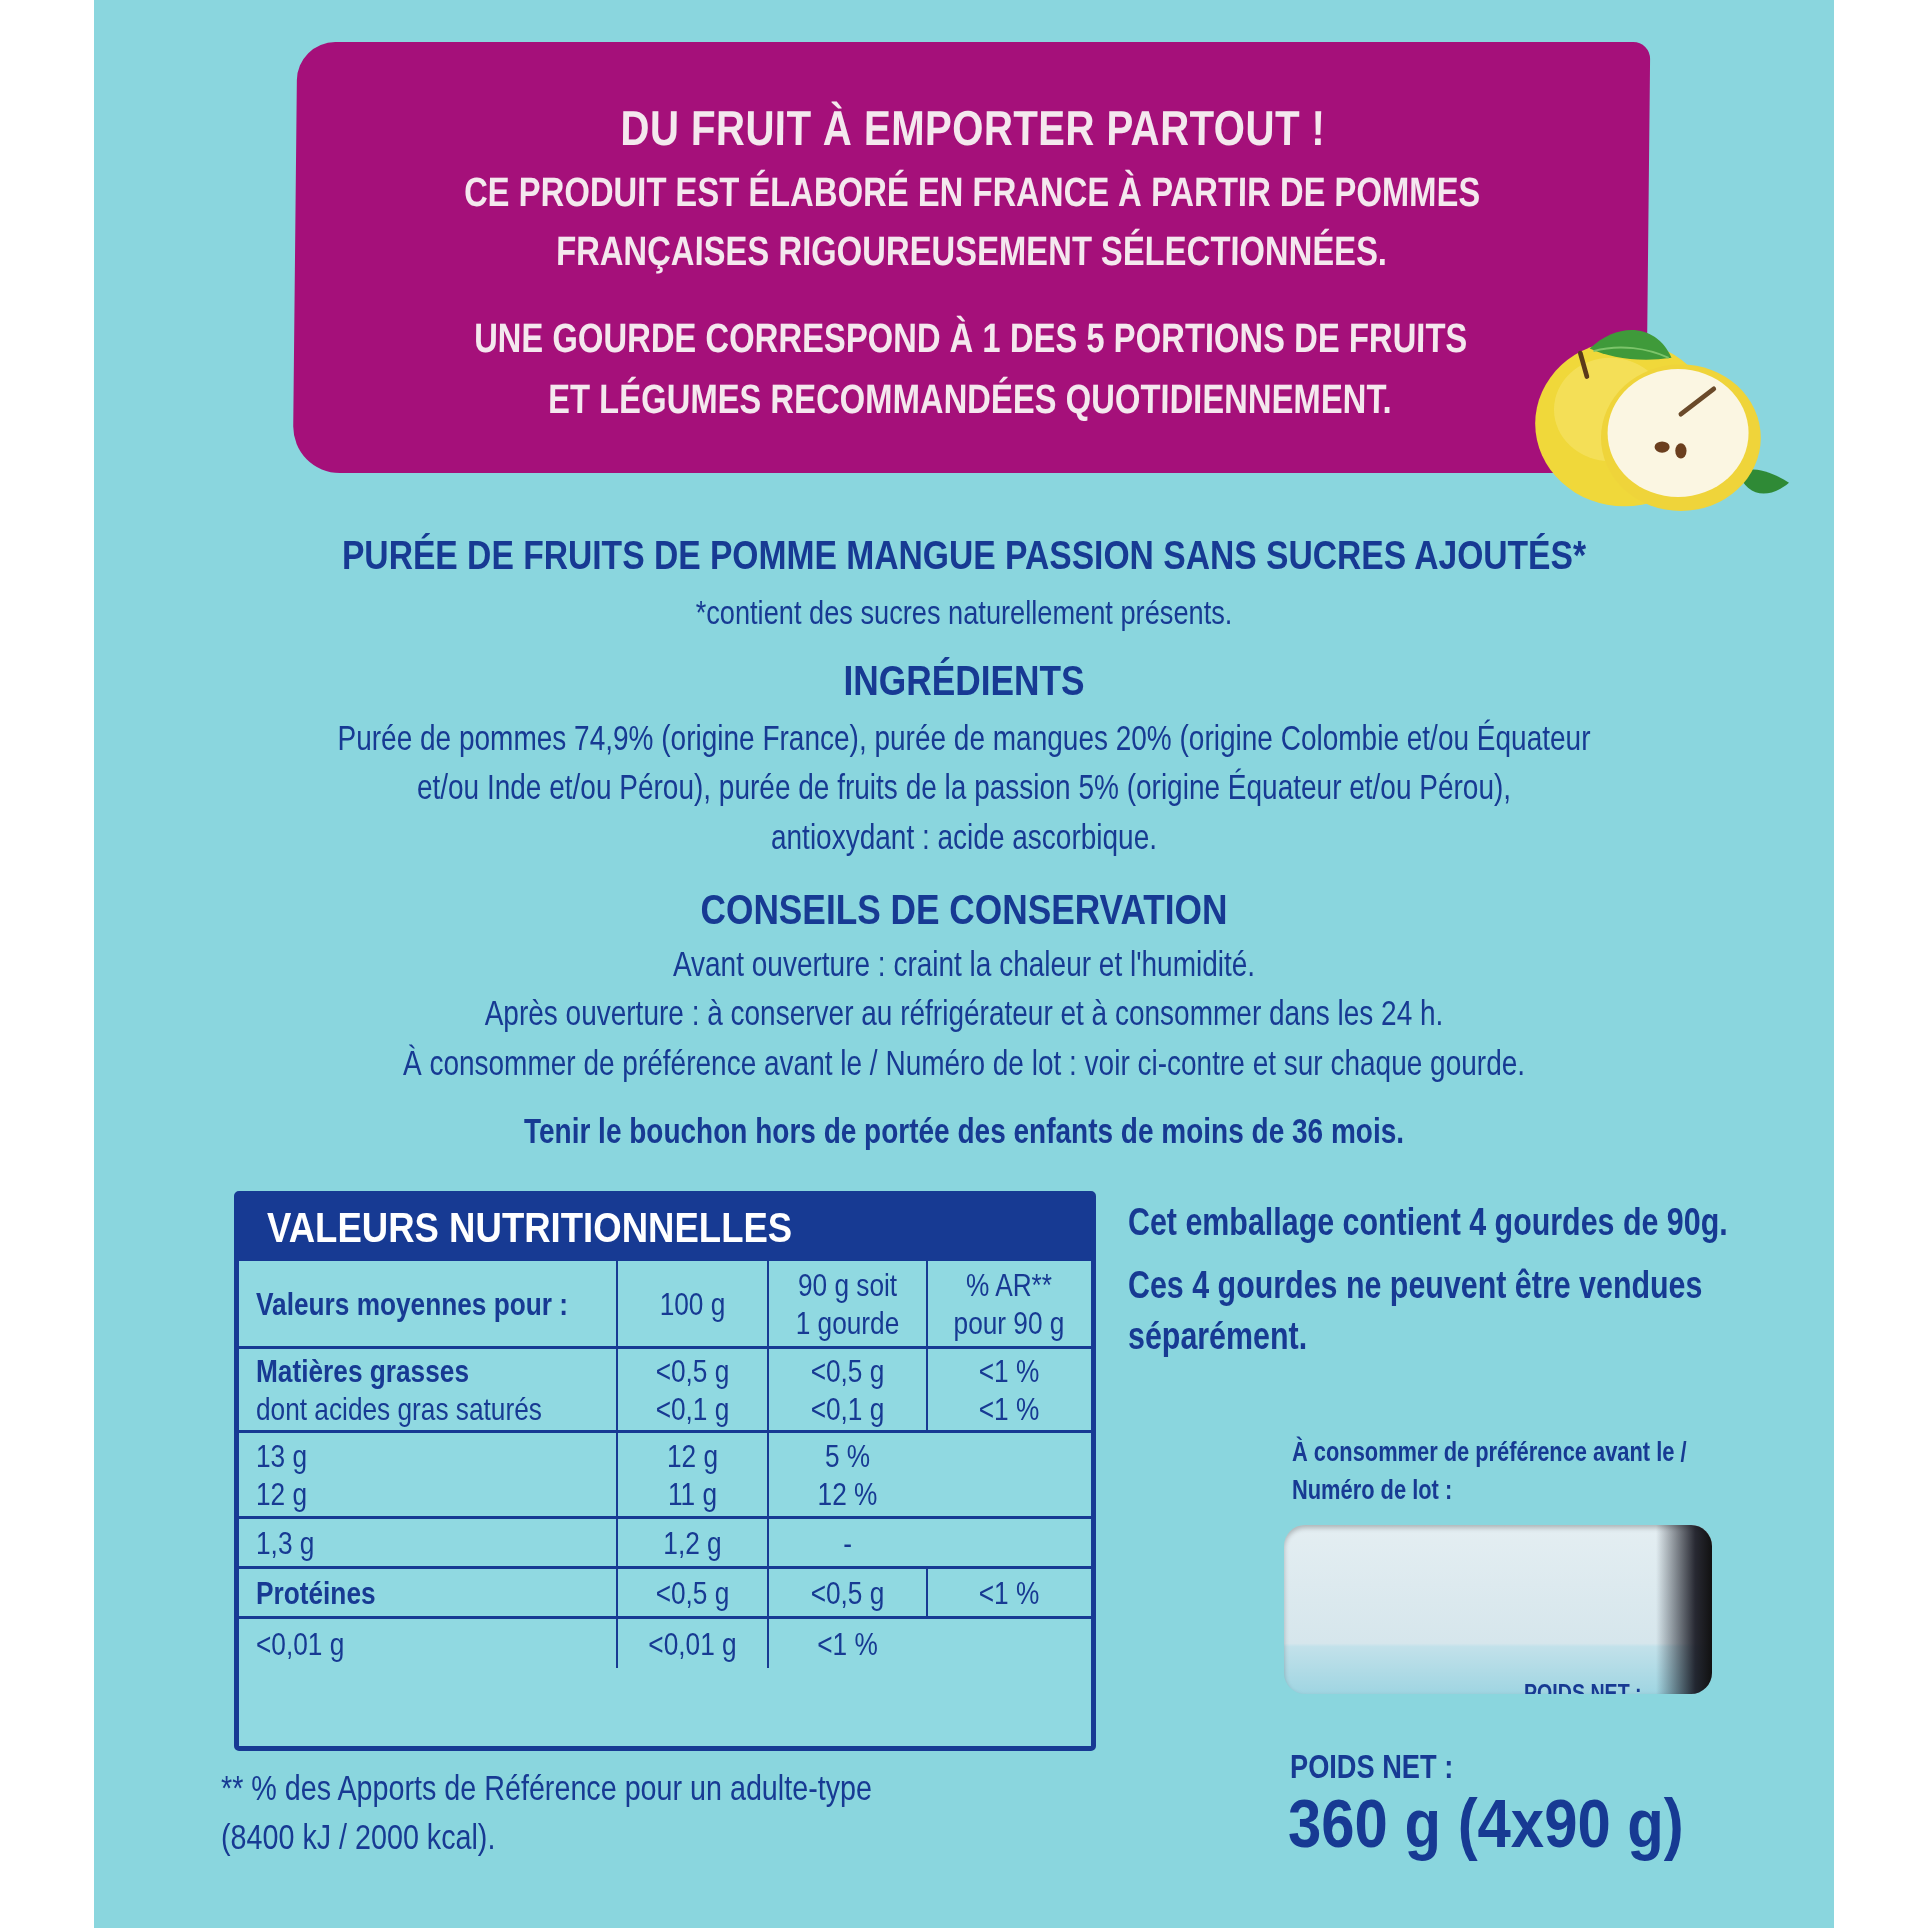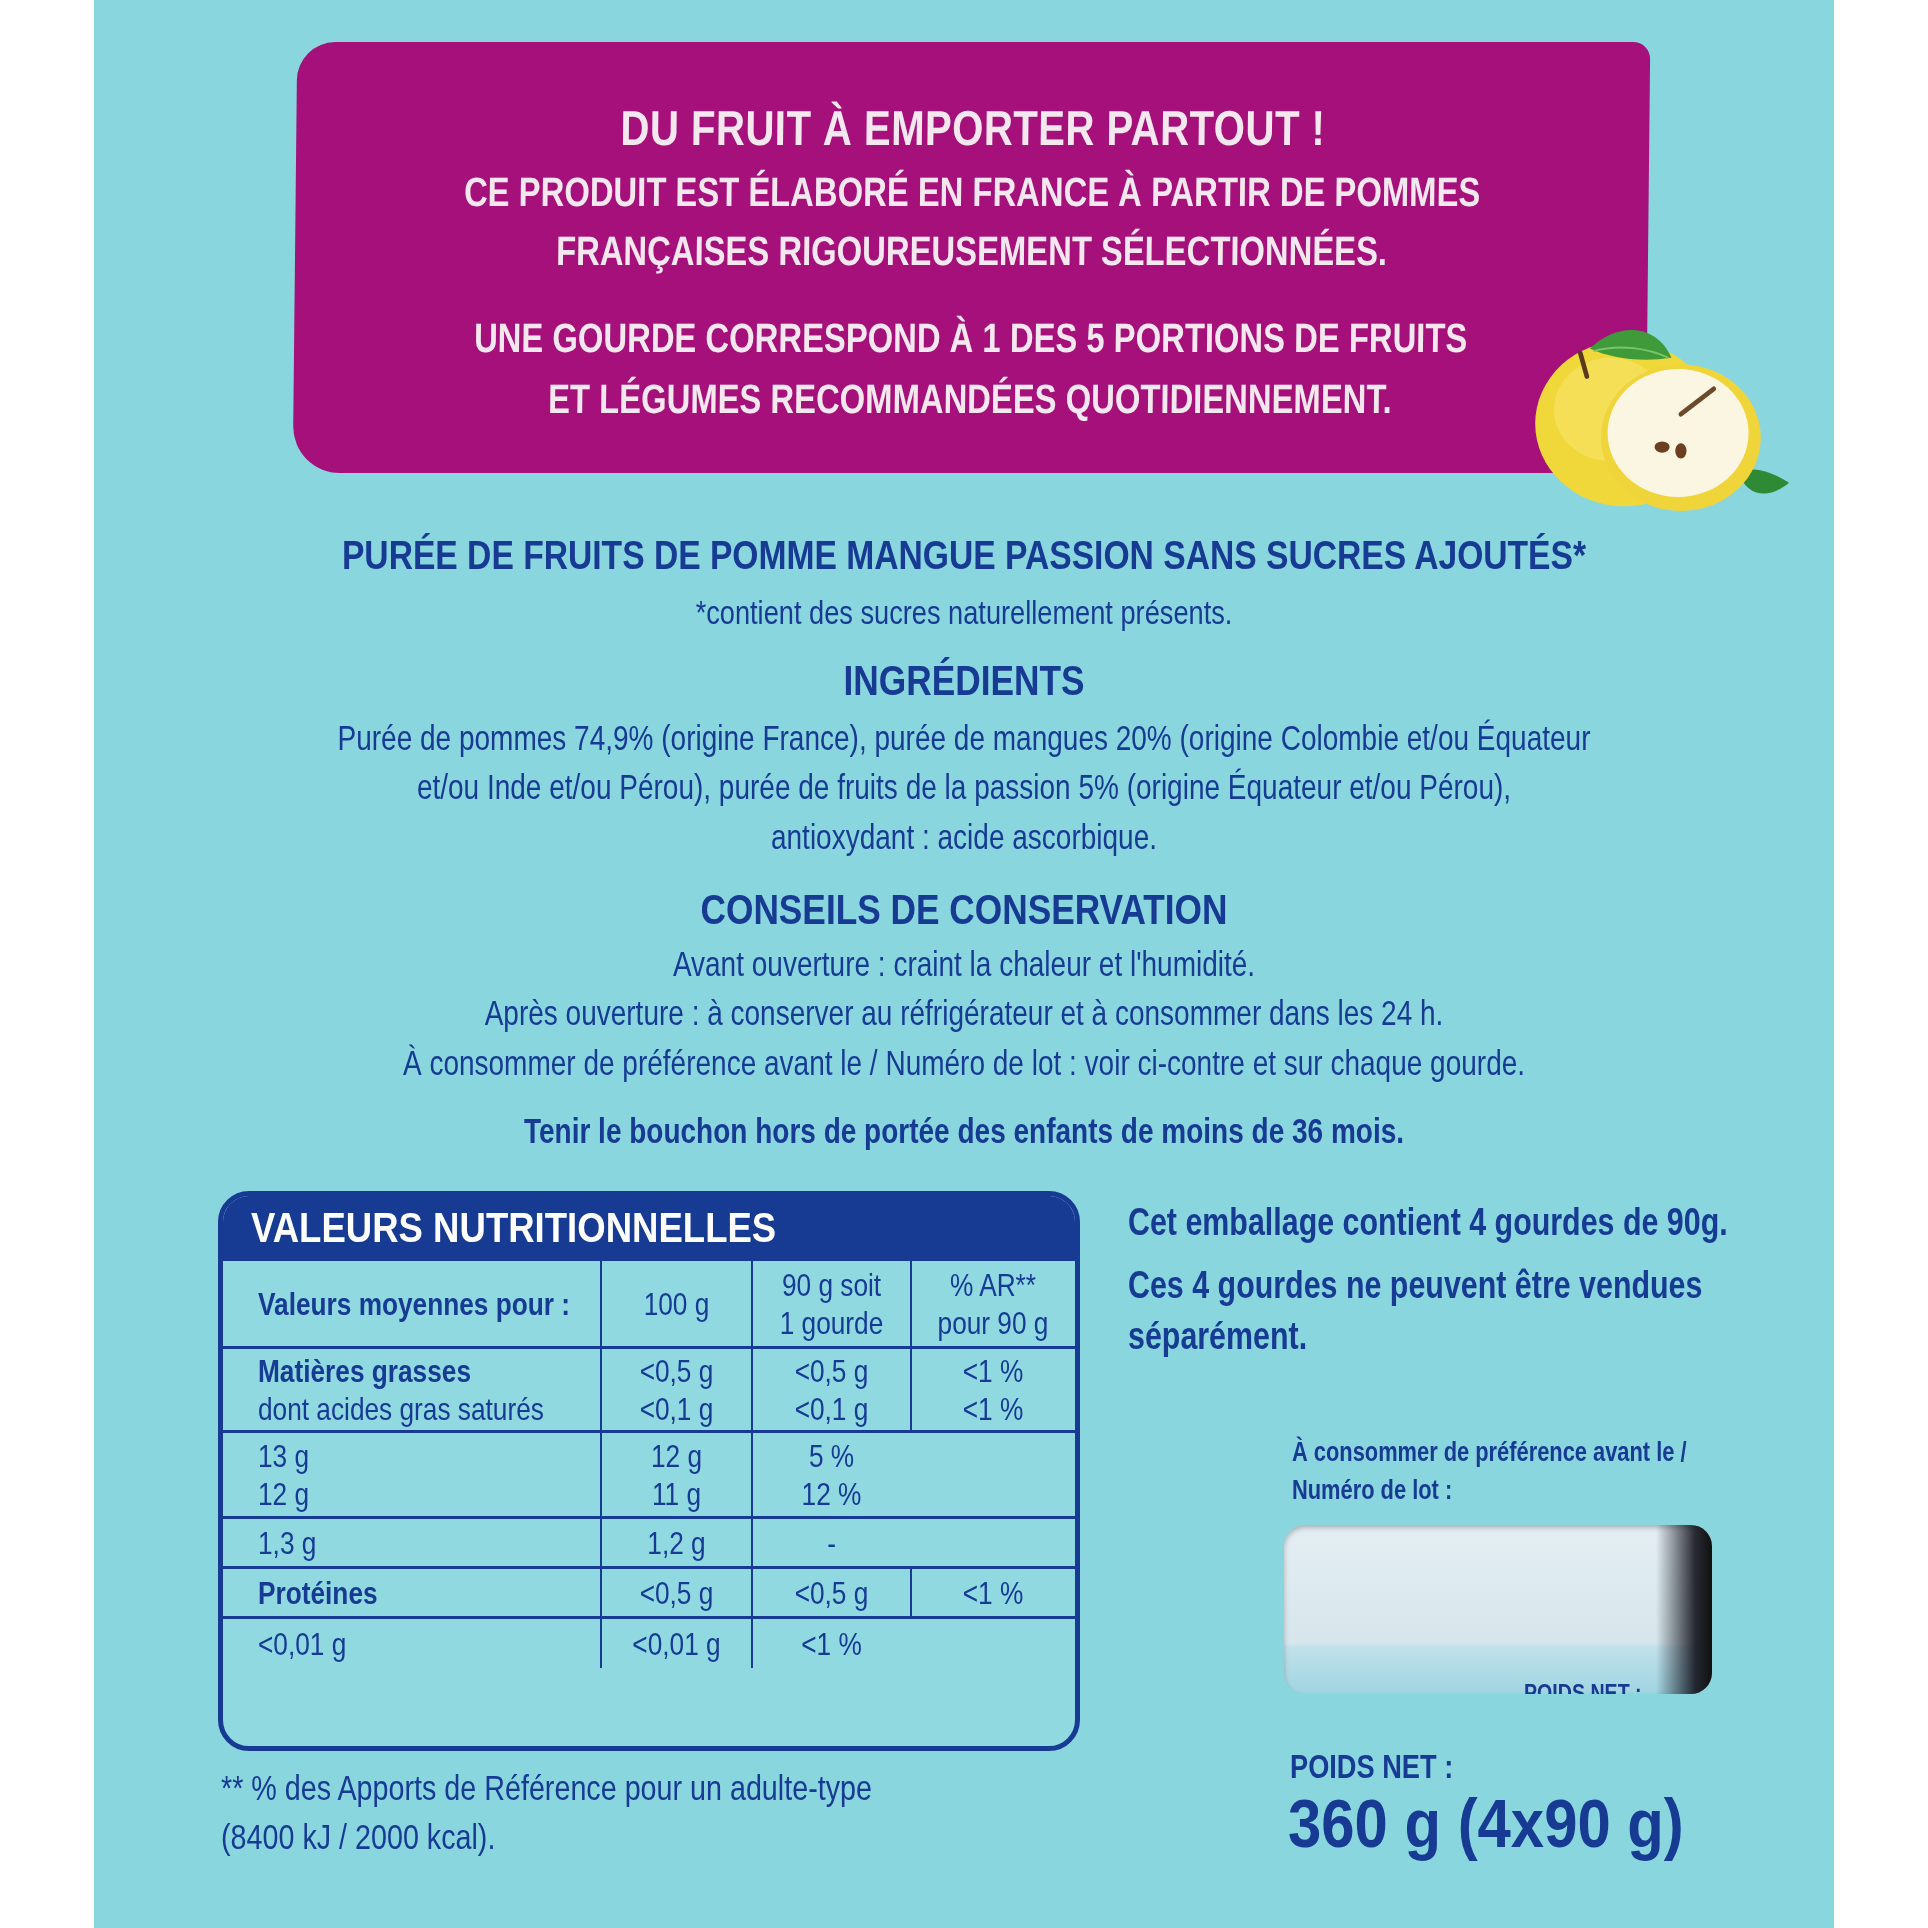--- a/index.html
+++ b/index.html
@@ -36,40 +36,40 @@
       position: absolute; left: 94px; width: 1740px; text-align: center;
       color: #173a93; white-space: nowrap; transform-origin: center;
     }
     .product-name { top: 532px; font-size: 41px; font-weight: bold; transform: scaleX(0.82); }
     .product-note { top: 593px; font-size: 34px; transform: scaleX(0.80); }
     .h-section { font-size: 43px; font-weight: bold; transform: scaleX(0.82); }
     .body-line { font-size: 35px; transform: scaleX(0.80); }
     .bold-line { font-size: 35px; font-weight: bold; transform: scaleX(0.80); }
 
     .nut-table {
-      position: absolute; left: 218px; top: 1191px; width: 862px; height: 560px;
-      border: 5.6px solid #173a93; border-radius: 31px; box-sizing: border-box;
+      position: absolute; left: 234px; top: 1191px; width: 862px; height: 560px;
+      border: 5.6px solid #173a93; border-radius: 5px; box-sizing: border-box;
       overflow: hidden; background: #90d9e1;
     }
     .nut-header {
       height: 62px; background: #173a93; color: #ffffff;
       font-weight: bold; font-size: 43px; line-height: 62px;
       padding-left: 28px; white-space: nowrap;
     }
     .nut-header span { display: inline-block; transform: scaleX(0.85); transform-origin: left; }
     .nut-row {
       display: grid; grid-template-columns: 377px 151px 159px 164px;
       border-top: 3.8px solid #173a93; color: #173a93;
     }
     .nut-row:first-of-type { border-top: none; }
     .nut-row > div {
       border-left: 2.8px solid #173a93; text-align: center; font-size: 32px;
       display: flex; flex-direction: column; justify-content: center; line-height: 38px;
     }
-    .nut-row > div:first-child { border-left: none; text-align: left; padding-left: 35px; align-items: flex-start; }
+    .nut-row > div:first-child { border-left: none; text-align: left; padding-left: 17px; align-items: flex-start; }
     .nut-row .lbl-bold { font-weight: bold; }
     .cell-inner { display: inline-block; transform: scaleX(0.82); transform-origin: center; white-space: nowrap; }
     .nut-row > div:first-child .cell-inner { transform-origin: left; }
 
     .footnote {
       position: absolute; left: 221px; color: #173a93; font-size: 35px; white-space: nowrap;
       transform: scaleX(0.82); transform-origin: left;
     }
     .side-text {
       position: absolute; left: 1128px; color: #173a93; font-size: 38px; font-weight: bold; white-space: nowrap;

